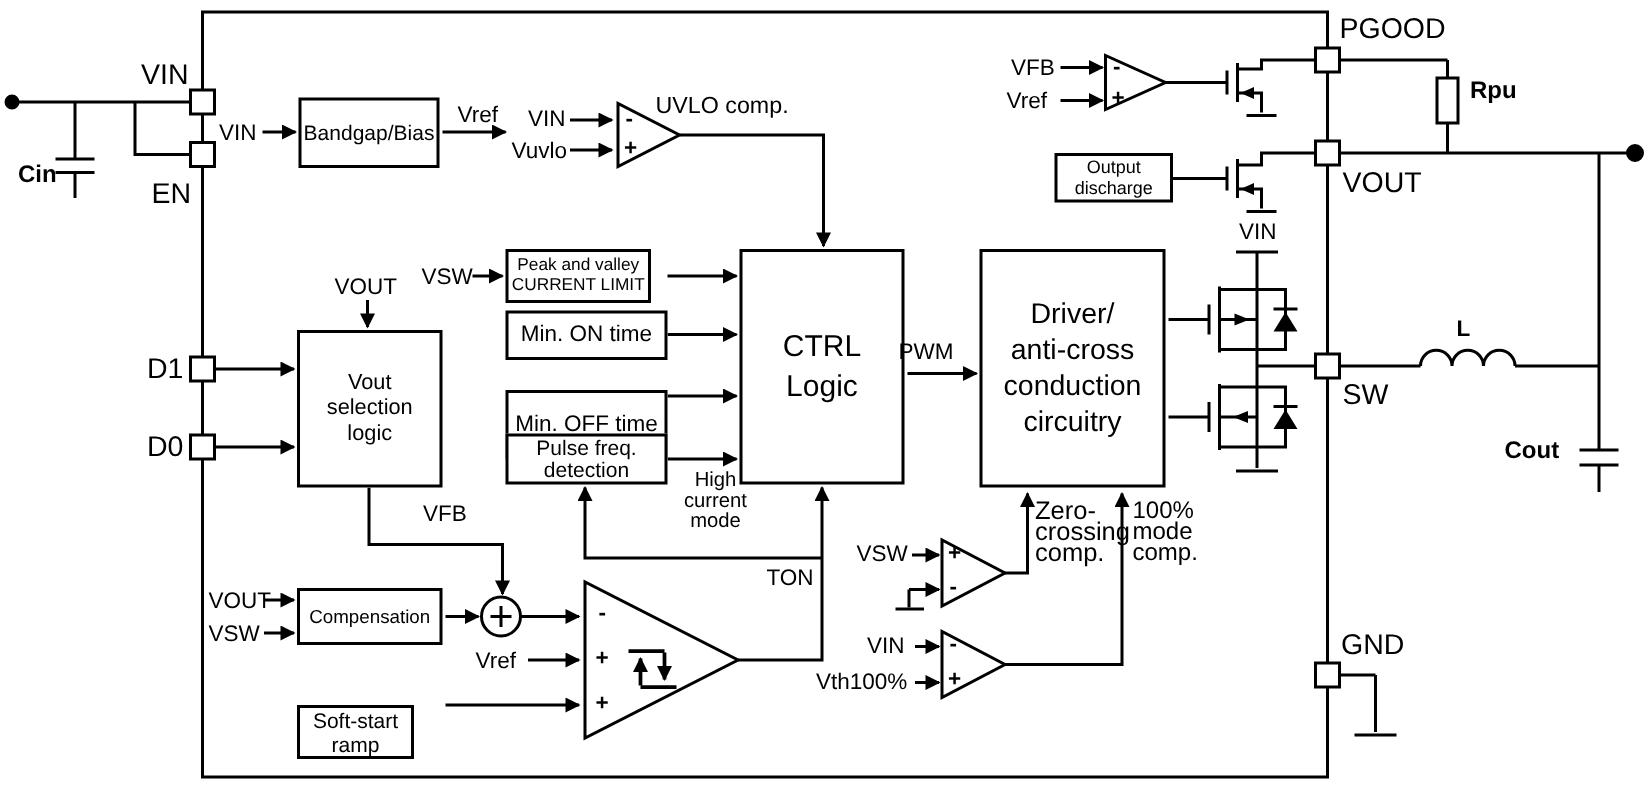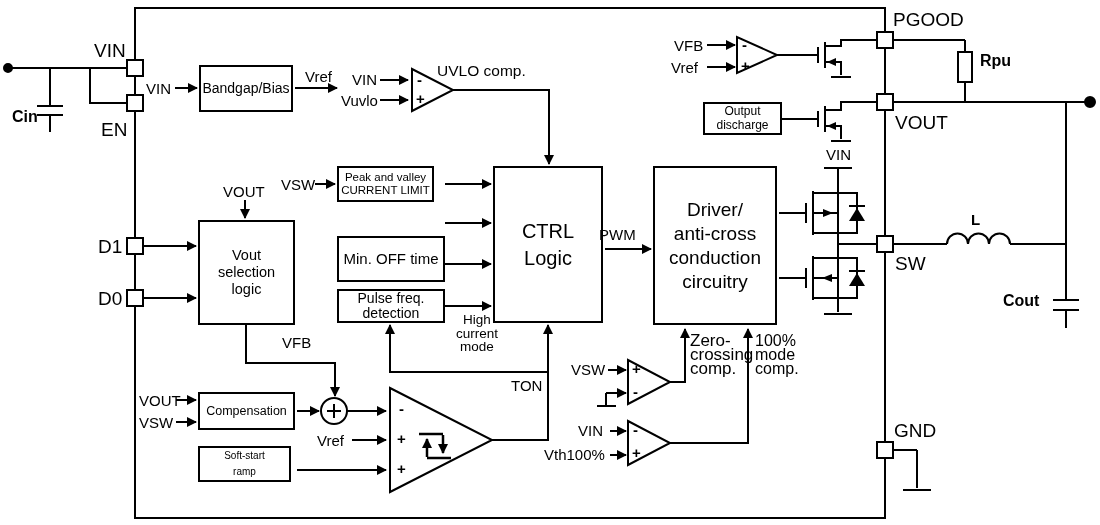--- a/index.html
+++ b/index.html
@@ -221,31 +221,32 @@
     <rect x="877" y="442" width="16" height="16"></rect>
   </g>
 </svg>
 
 <div class="box" style="left:199px;top:65px;width:94px;height:47px;font-size:14px">Bandgap/Bias</div>
 <div class="box" style="left:198px;top:220px;width:97px;height:105px;font-size:14.5px;line-height:17px">Vout
 selection
 logic</div>
 <div class="box" style="left:337px;top:166px;width:97px;height:36px;font-size:11.5px;line-height:13px">Peak and valley
 CURRENT LIMIT</div>
-<div class="box" style="left:337px;top:236px;width:108px;height:46px;font-size:15px">Min. OFF time</div>
+<div class="box" style="left:337px;top:207px;width:108px;height:33px;font-size:15px">Min. ON time</div>
+<div class="box" style="left:337px;top:260px;width:108px;height:46px;font-size:15px">Min. OFF time</div>
 <div class="box" style="left:337px;top:289px;width:108px;height:34px;font-size:14px;line-height:15px">Pulse freq.
 detection</div>
 <div class="box" style="left:653px;top:166px;width:124px;height:159px;font-size:19px;line-height:24px">Driver/
 anti-cross
 conduction
 circuitry</div>
 <div class="box" style="left:493px;top:166px;width:110px;height:157px;font-size:20px;line-height:27px">CTRL
 Logic</div>
 <div class="box" style="left:198px;top:392px;width:97px;height:38px;font-size:12.5px">Compensation</div>
-<div class="box" style="left:198px;top:446px;width:93px;height:36px;font-size:10px;line-height:16px">Soft-start
+<div class="box" style="left:198px;top:470px;width:78px;height:36px;font-size:14px;line-height:16px">Soft-start
 ramp</div>
 <div class="box" style="left:703px;top:102px;width:79px;height:33px;font-size:12px;line-height:13.5px">Output
 discharge</div>
 
 <div class="lbl pin" style="left:94px;top:40px">VIN</div>
 <div class="lbl pin" style="left:101px;top:119px">EN</div>
 <div class="lbl pin" style="left:98px;top:236px">D1</div>
 <div class="lbl pin" style="left:98px;top:288px">D0</div>
 <div class="lbl pin" style="left:893px;top:9px">PGOOD</div>
 <div class="lbl pin" style="left:895px;top:112px">VOUT</div>

